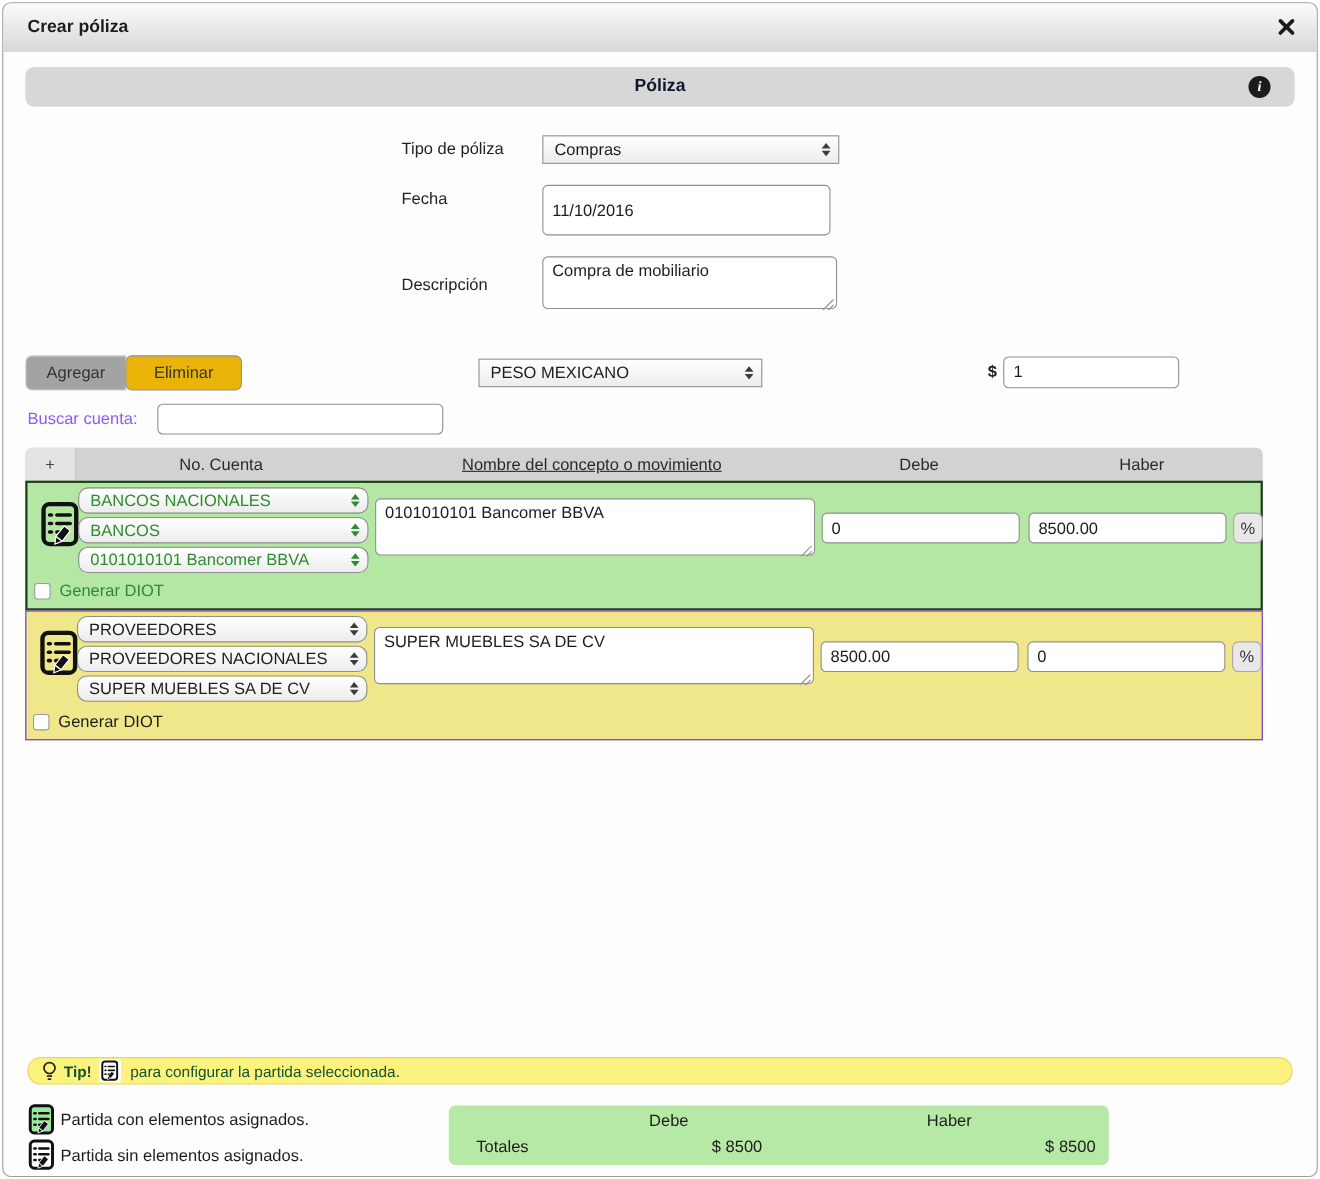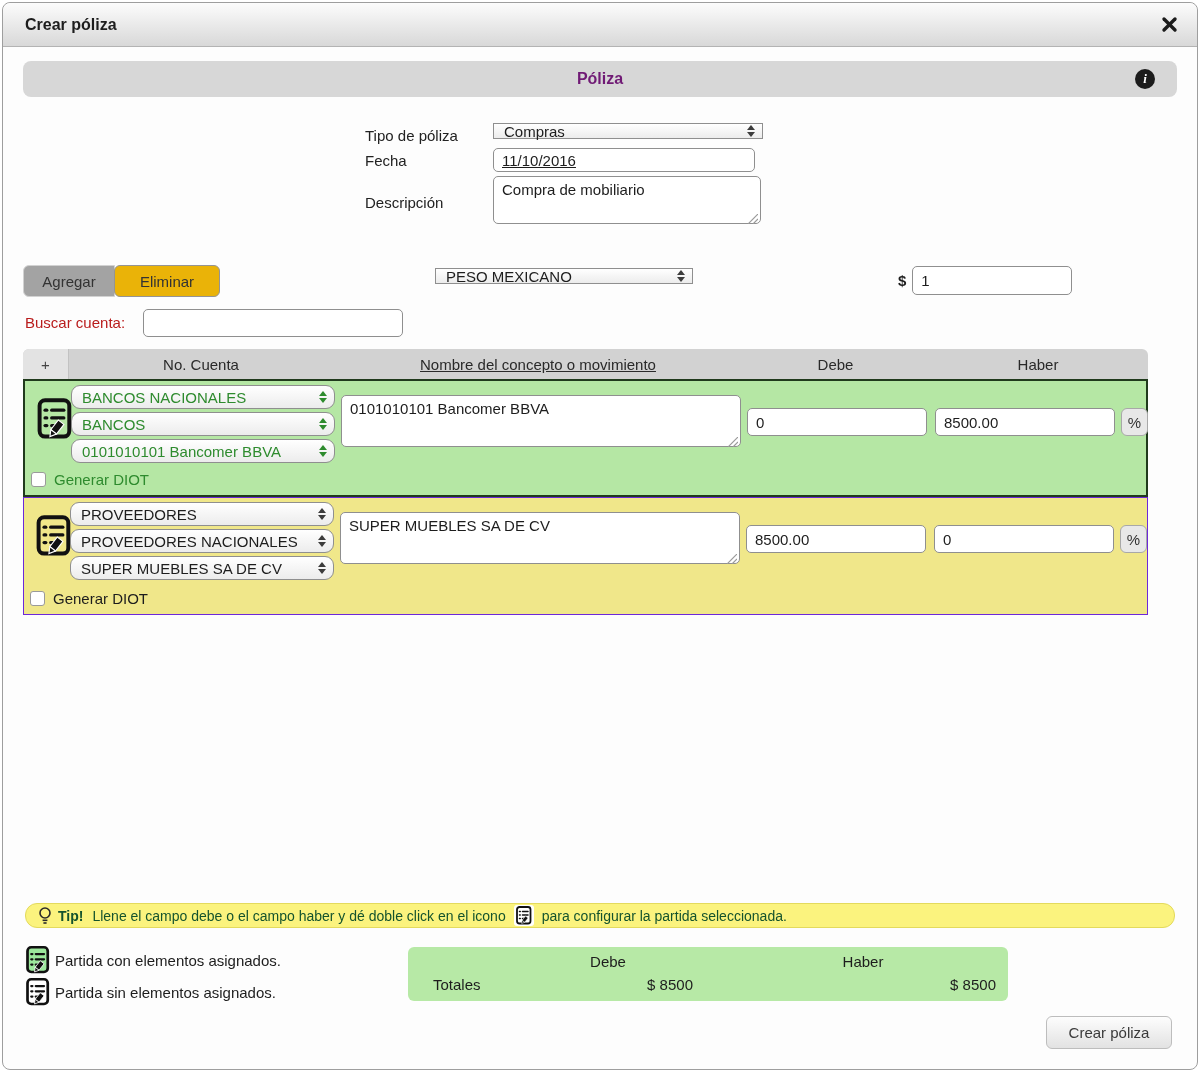--- a/index.html
+++ b/index.html
@@ -8,58 +8,58 @@
 
   
   .titlebar { height:44px; background:linear-gradient(#fcfcfc,#d8d8d8); border-bottom:1px solid #b3b3b3;
               border-radius:7px 7px 0 0; display:flex; align-items:center; padding:0 18px 0 22px; }
   .titlebar .title { font-size:16px; font-weight:bold; color:#1d1d1d; flex:1; }
   .close-btn { width:20px; height:20px; cursor:pointer; display:flex; align-items:center; justify-content:center; }
 
   
   .pbar { margin:14px 20px 0; height:36px; background:#d7d7d7; border-radius:8px; position:relative;
           display:flex; align-items:center; justify-content:center; }
-  .pbar .ptitle { font-size:16px; font-weight:bold; color:#701a75; }
+  .pbar .ptitle { font-size:16px; font-weight:bold; color:#0f172a; }
   .info-icon { position:absolute; right:22px; top:8px; width:20px; height:20px; border-radius:50%;
                background:#1c1c1c; color:#fff; font:bold italic 13px/20px "Liberation Serif", serif;
                text-align:center; }
 
   
   .form { margin-top:26px; }
-  .form-row { display:flex; align-items:flex-start; padding-left:362px; margin-bottom:4px; }
+  .form-row { display:flex; align-items:flex-start; padding-left:362px; margin-bottom:19px; }
   .form-row label { width:128px; font-size:15px; color:#222; padding-top:4px; }
-  .fselect { height:16px; background:linear-gradient(#fff,#ececec); border:1px solid #8f8f8f; border-radius:0;
+  .fselect { height:26px; background:linear-gradient(#fff,#ececec); border:1px solid #8f8f8f; border-radius:0;
              display:flex; align-items:center; padding:0 7px 0 10px; font-size:15px; color:#1d1d1d; cursor:default; }
   .fselect .fsel-text { flex:1; white-space:nowrap; overflow:hidden; }
   .updown { display:flex; flex-direction:column; align-items:center; margin-left:6px; }
   .updown i { display:block; width:0; height:0; border-left:4px solid transparent; border-right:4px solid transparent; }
   .updown .up { border-bottom:5px solid #3c3c3c; margin-bottom:2px; }
   .updown .dn { border-top:5px solid #3c3c3c; }
   .sel-compras { width:270px; }
   input[type="text"], textarea { border:1px solid #8f8f8f; border-radius:5px; font-family:"Liberation Sans",sans-serif;
                                  font-size:15px; color:#1d1d1d; padding:4px 8px; background:#fff; outline:none; }
-  .inp-fecha { width:262px; height:24px;text-decoration:underline; }
+  .inp-fecha { width:262px; height:46px; }
   .ta-wrap { position:relative; display:inline-block; }
   .ta-desc { width:268px; height:48px; resize:none; }
   .grip { position:absolute; right:3px; bottom:4px; }
 
   
   .toolbar { position:relative; height:33px; margin-top:37px; }
   .btn-group { position:absolute; left:20px; top:0; display:flex; }
   .btn { font-size:15px; color:#333; height:32px; cursor:pointer; font-family:"Liberation Sans",sans-serif; }
   .btn-agregar { width:92px; background:#a3a3a3; border:1px solid #d2d2d2; border-radius:6px 0 0 6px; }
   .btn-eliminar { width:106px; background:#eab308; border:1px solid #949494; border-radius:6px; margin-left:-1px; }
   .sel-currency { position:absolute; left:432px; top:3px; width:258px; }
   .rate-group { position:absolute; left:895px; top:1px; display:flex; align-items:center; }
   .rate-symbol { font-size:15px; font-weight:bold; color:#1d1d1d; margin-right:6px; }
   .inp-rate { width:160px; height:29px; }
 
   
   .search-row { position:relative; height:28px; margin-top:11px; }
-  .search-row label { position:absolute; left:22px; top:5px; font-size:15px; color:#b91c1c; }
+  .search-row label { position:absolute; left:22px; top:5px; font-size:15px; color:#8b5cf6; }
   .inp-buscar { position:absolute; left:140px; top:0; width:260px; height:28px; }
 
   
   .table { margin:12px 55px 0 20px; width:1125px; }
   .thead { display:flex; height:30px; background:#d2d2d2; border-radius:6px 6px 0 0; }
   .plus-btn { width:46px; height:30px; background:#e3e3e3; border:none; border-right:1px solid #c2c2c2;
               border-radius:6px 0 0 0; font-size:15px; color:#444; cursor:pointer; }
   .th { font-size:15px; color:#2a2a2a; display:flex; align-items:center; justify-content:center; }
   .th-cuenta { width:264px; } .th-concepto { width:410px;text-decoration:underline; } .th-debe { width:185px; } .th-haber { width:220px; }
 
@@ -309,21 +309,20 @@
 
   <div class="spacer"></div>
 
   <div class="tip-bar">
     <svg width="14" height="20" viewBox="0 0 14 20">
       <circle cx="7" cy="7" r="5" fill="none" stroke="#2a2a2a" stroke-width="1.6"></circle>
       <line x1="4.6" y1="14.3" x2="9.4" y2="14.3" stroke="#2a2a2a" stroke-width="1.6"></line>
       <line x1="5.4" y1="17" x2="8.6" y2="17" stroke="#2a2a2a" stroke-width="1.6"></line>
     </svg>
     <b>Tip!</b>
-    <span class="seg">Llene el campo debe o el campo haber y dé doble click en el icono</span>
     <svg class="tip-inline-icon" width="20" height="21" viewBox="0 0 40 40">
       <rect x="6" y="3" width="27" height="33" rx="5" fill="#fff" stroke="#111" stroke-width="3.6"></rect>
       <g stroke="#111" stroke-width="3" stroke-linecap="round">
         <line x1="11" y1="12" x2="12.5" y2="12"></line>
           <line x1="17" y1="12" x2="28" y2="12"></line>
         <line x1="11" y1="19" x2="12.5" y2="19"></line>
           <line x1="17" y1="19" x2="28" y2="19"></line>
         <line x1="11" y1="26" x2="12.5" y2="26"></line>
           <line x1="17" y1="26" x2="25" y2="26"></line>
       </g>

